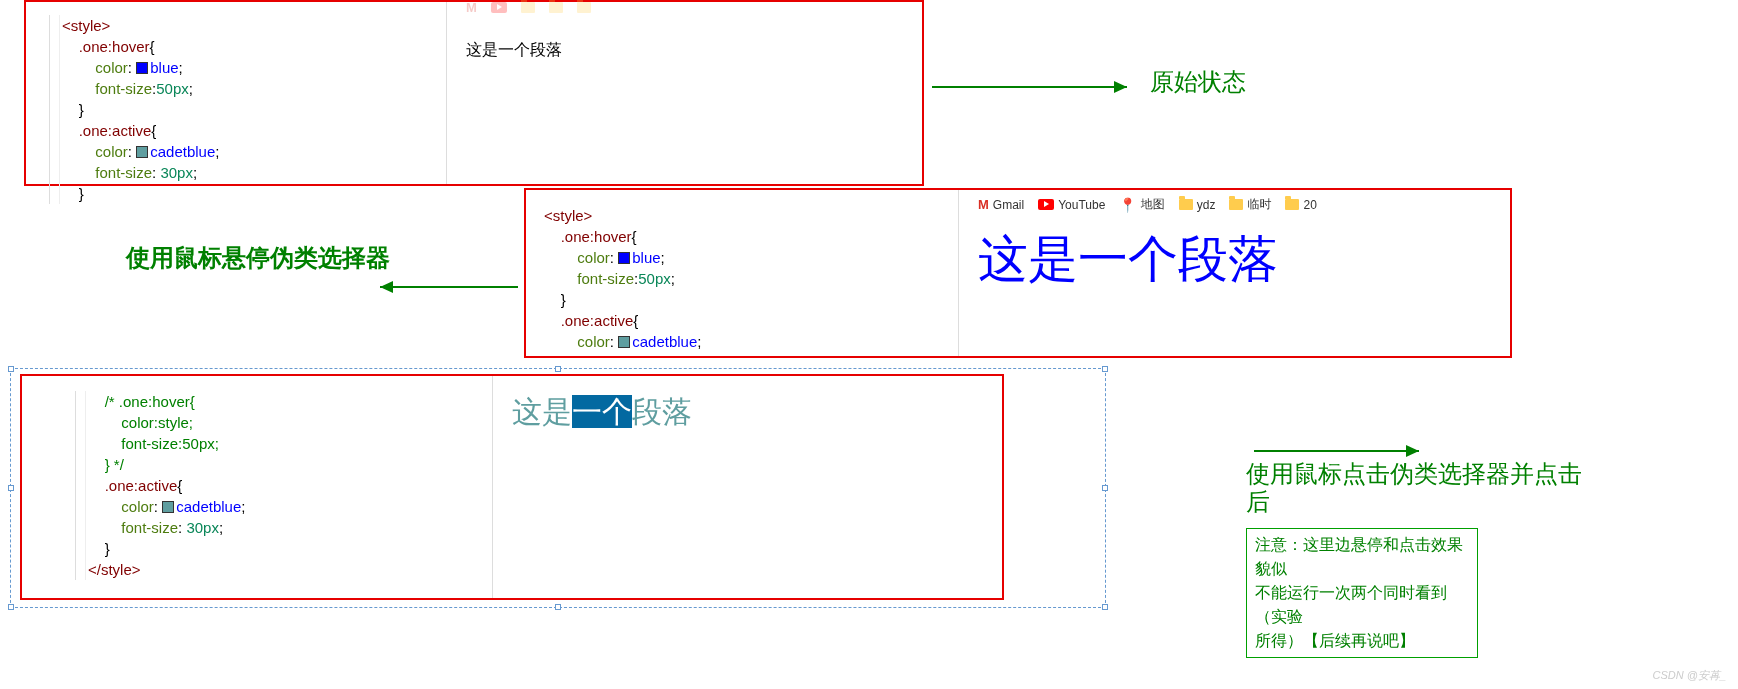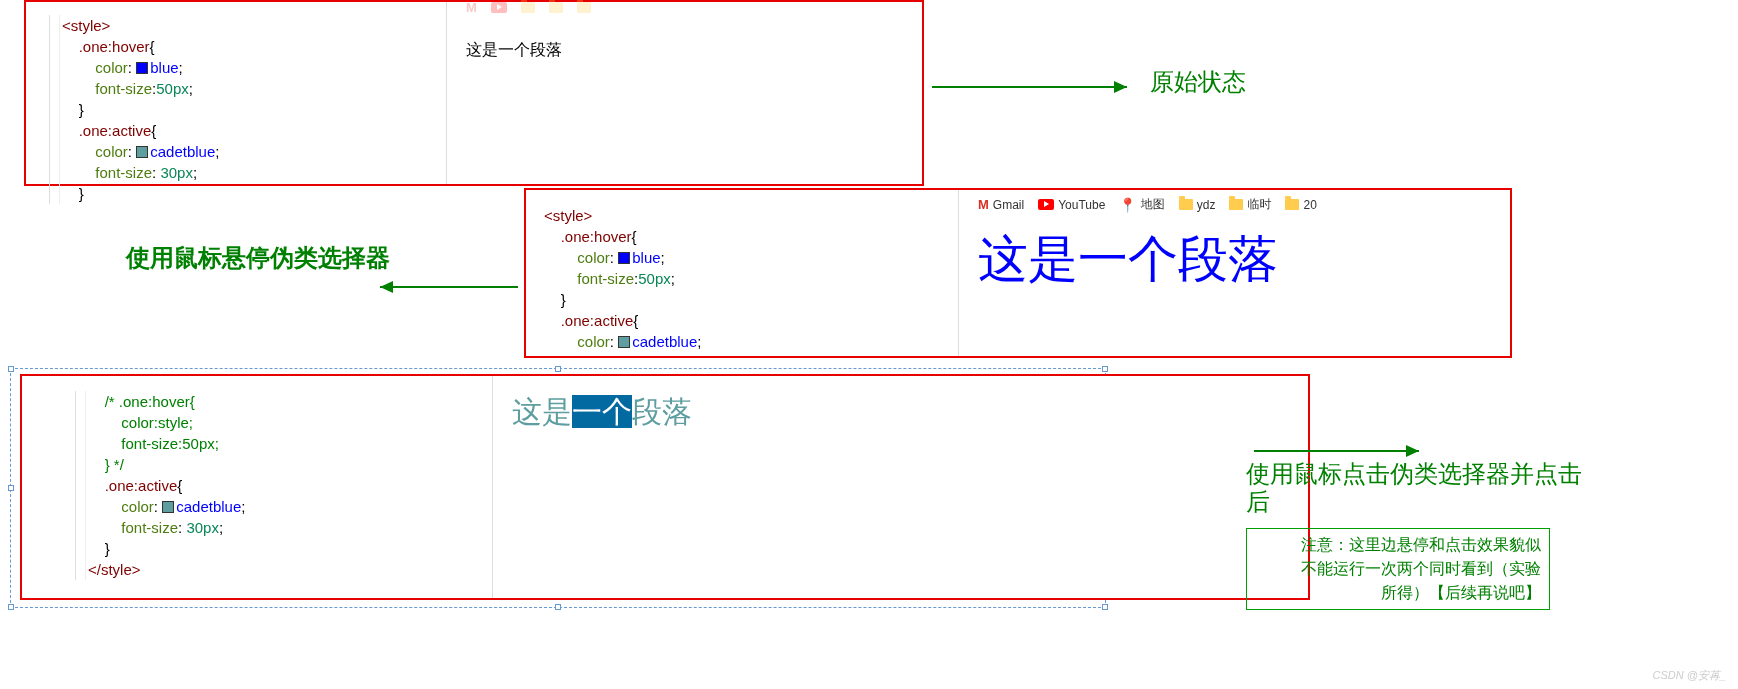--- a/index.html
+++ b/index.html
@@ -157,21 +157,21 @@
 <div class="panel-dashed" style="left:10px; top:368px; width:1096px; height:240px;">
   <div class="handle" style="left:-3px; top:-3px;"></div>
   <div class="handle" style="right:-3px; top:-3px;"></div>
   <div class="handle" style="left:-3px; bottom:-3px;"></div>
   <div class="handle" style="right:-3px; bottom:-3px;"></div>
   <div class="handle" style="left:50%; top:-3px; margin-left:-3px;"></div>
   <div class="handle" style="left:50%; bottom:-3px; margin-left:-3px;"></div>
   <div class="handle" style="left:-3px; top:50%; margin-top:-3px;"></div>
   <div class="handle" style="right:-3px; top:50%; margin-top:-3px;"></div>
 </div>
-<div class="panel" style="left:20px; top:374px; width:1290px; height:226px;">
+<div class="panel" style="left:20px; top:374px; width:984px; height:226px;">
   <div class="divider" style="left:470px;"></div>
   <div class="code-area" style="position:absolute; left:30px; top:2px; width:440px;">
     <div class="code-line"><span class="gutter"></span><span class="gutter-fold"></span>    <span class="comment">/* </span><span class="comment">.one:hover{</span></div>
     <div class="code-line"><span class="gutter"></span><span class="gutter-fold"></span>    <span class="comment">    color:style;</span></div>
     <div class="code-line"><span class="gutter"></span><span class="gutter-fold"></span>    <span class="comment">    font-size:50px;</span></div>
     <div class="code-line"><span class="gutter"></span><span class="gutter-fold"></span>    <span class="comment">} */</span></div>
     <div class="code-line"><span class="gutter"></span><span class="gutter-fold"></span>    <span class="selector">.one:active</span><span class="brace">{</span></div>
     <div class="code-line"><span class="gutter"></span><span class="gutter-fold"></span>        <span class="prop">color</span><span>:</span> <span class="swatch sw-cadet"></span><span class="val-kw">cadetblue</span><span>;</span></div>
     <div class="code-line"><span class="gutter"></span><span class="gutter-fold"></span>        <span class="prop">font-size</span><span>:</span> <span class="val-num">30px</span><span>;</span></div>
     <div class="code-line"><span class="gutter"></span><span class="gutter-fold"></span>    <span class="brace">}</span></div>
@@ -184,19 +184,19 @@
 
 <svg class="arrow-svg" style="left:1254px; top:436px; width:180px; height:30px;">
   <line x1="0" y1="15" x2="165" y2="15" stroke="#008000" stroke-width="2"></line>
   <polygon points="165,15 152,9 152,21" fill="#008000"></polygon>
 </svg>
 <div class="annotation" style="left:1246px; top:460px;">
   <div>使用鼠标点击伪类选择器并点击</div>
   <div>后</div>
 </div>
 
-<div class="note-box" style="left:1246px; top:528px; width:304px;text-align:right;">
+<div class="note-box" style="left:1246px; top:528px; width:232px;">
   <div>注意：这里边悬停和点击效果貌似</div>
   <div>不能运行一次两个同时看到（实验</div>
   <div>所得）【后续再说吧】</div>
 </div>
 
 <div class="watermark">CSDN @安苒_</div>
 
 </body></html>

